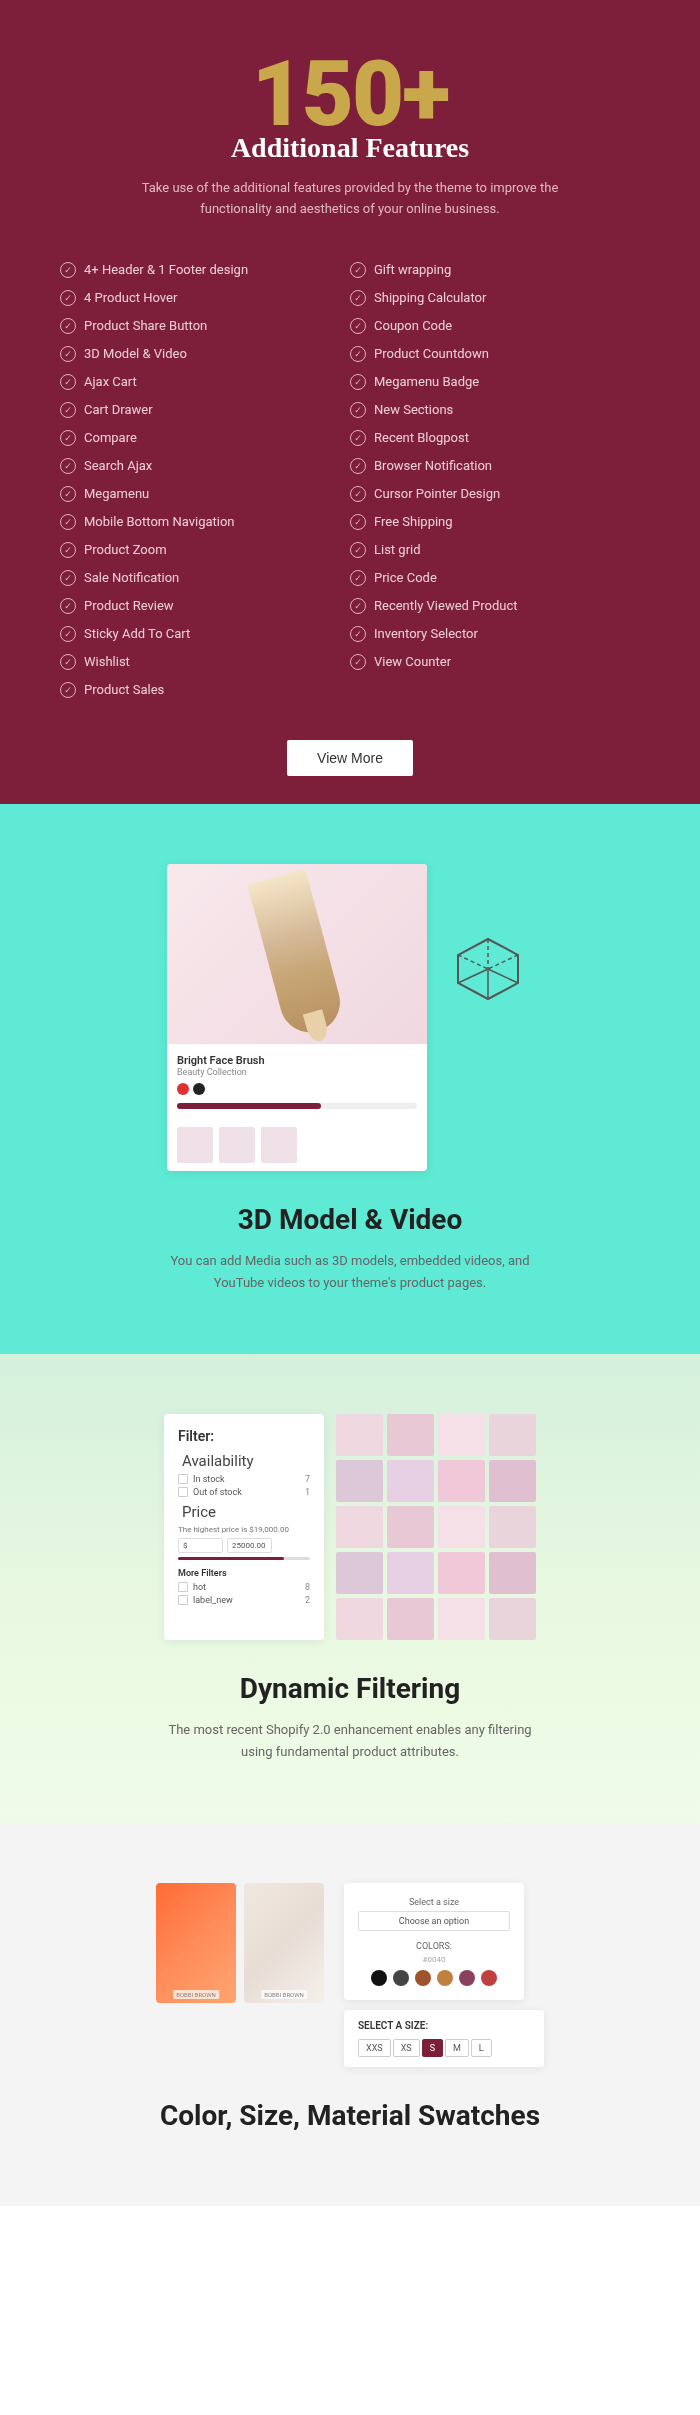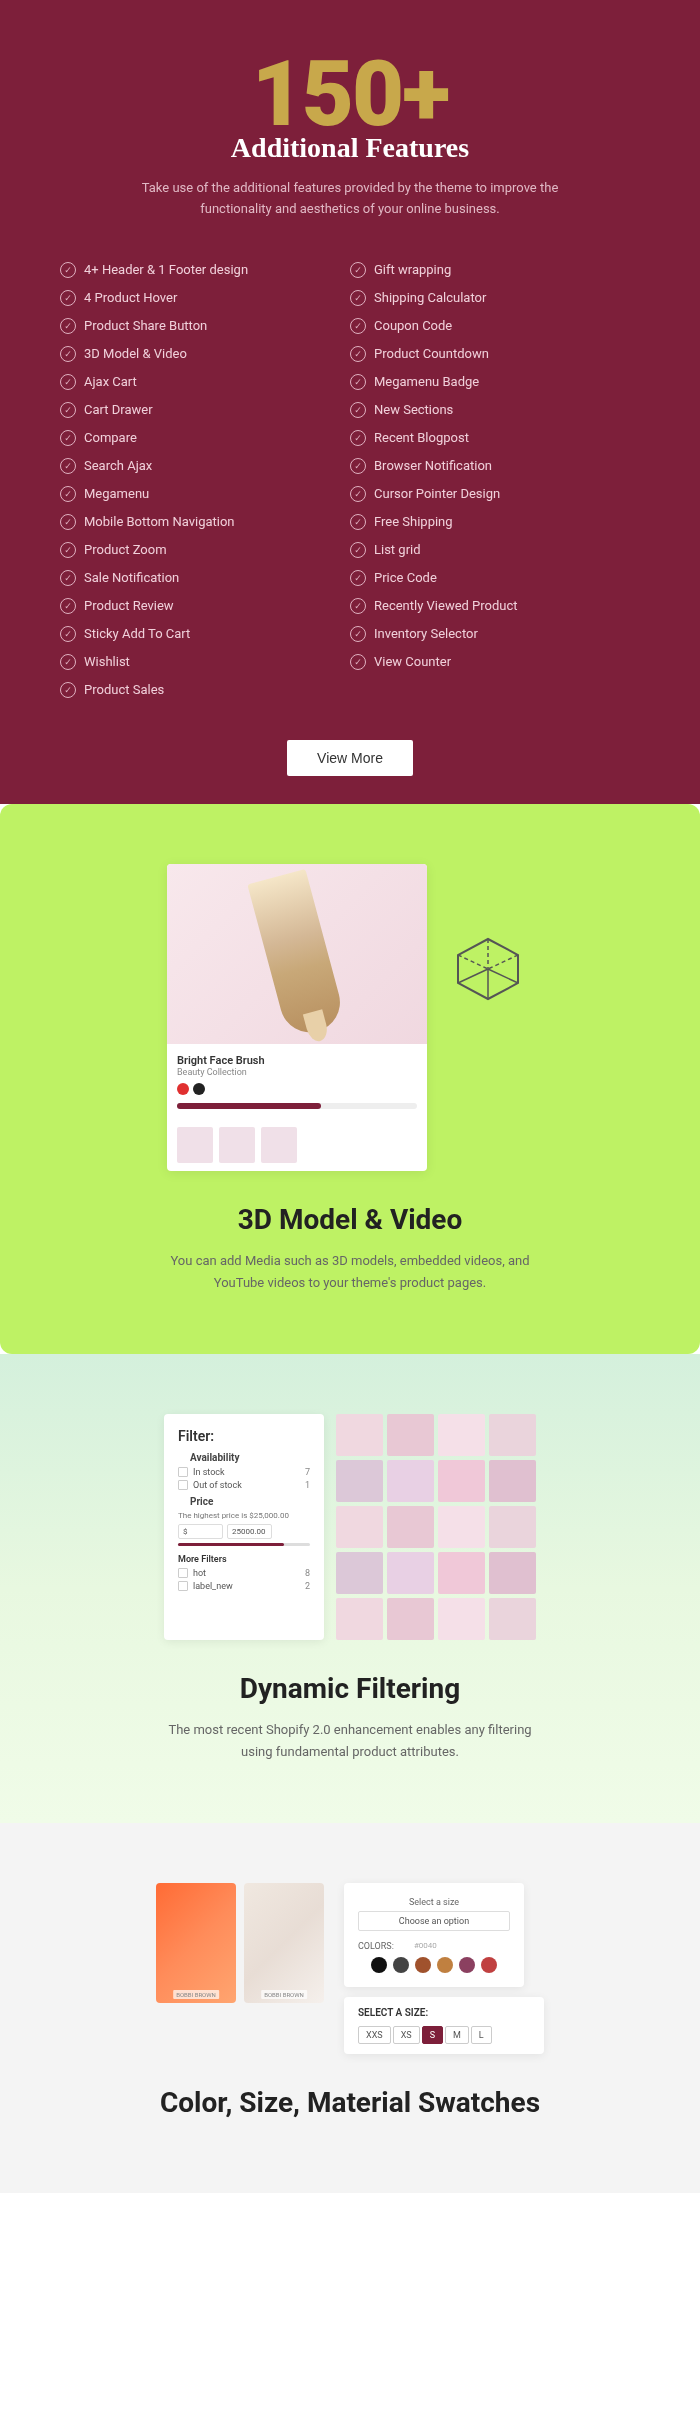--- a/index.html
+++ b/index.html
@@ -74,24 +74,23 @@
       border: none;
       padding: 10px 30px;
       font-size: 14px;
       font-weight: 500;
       cursor: pointer;
       border-radius: 2px;
     }
 
     
     .model-section {
-      background: #bef264;
+      background: #5eead4;
       padding: 60px 40px;
       text-align: center;
-      border-radius: 12px;
     }
     .model-preview {
       display: flex;
       justify-content: center;
       gap: 16px;
       margin-bottom: 32px;
       align-items: flex-start;
     }
     .model-card-left {
       background: #fff;
@@ -217,24 +216,24 @@
       text-align: left;
       font-size: 10px;
     }
     .filter-panel-title {
       font-size: 14px;
       font-weight: 600;
       color: #333;
       margin-bottom: 8px;
     }
     .filter-group-label {
-      font-size: 10px;
-      font-weight: 700;
+      font-size: 15px;
+      font-weight: 400;
       color: #444;
-      margin: 6px 12px 4px;
+      margin: 6px 4px 4px;
     }
     .filter-row {
       display: flex;
       align-items: center;
       gap: 5px;
       margin-bottom: 3px;
     }
     .filter-checkbox {
       width: 10px;
       height: 10px;
@@ -363,22 +362,23 @@
       font-size: 9px;
       color: #555;
       width: 100%;
       margin-bottom: 10px;
     }
     .swatch-color-label {
       font-size: 9px;
       color: #666;
       display: flex;
       align-items: center;
-      gap: 20px;
+      gap: 4px;
       margin-bottom: 6px;
+      flex-direction: column;
     }
     .swatch-color-row {
       display: flex;
       gap: 6px;
       justify-content: center;
     }
     .swatch-color-dot {
       width: 16px;
       height: 16px;
       border-radius: 50%;
@@ -608,21 +608,21 @@
         <div class="filter-checkbox"></div>
         <span class="filter-label">In stock</span>
         <span class="filter-count">7</span>
       </div>
       <div class="filter-row">
         <div class="filter-checkbox"></div>
         <span class="filter-label">Out of stock</span>
         <span class="filter-count">1</span>
       </div>
       <div class="filter-group-label">Price</div>
-      <div class="filter-price-text">The highest price is $25,000.00</div>
+      <div class="filter-price-text">The highest price is $19,000.00</div>
       <div class="filter-inputs">
         <div class="filter-input-box">$</div>
         <div class="filter-input-box">25000.00</div>
       </div>
       <div class="filter-range-bar">
         <div class="filter-range-fill"></div>
       </div>
       <div class="filter-more">More Filters</div>
       <div class="filter-row">
         <div class="filter-checkbox"></div>

